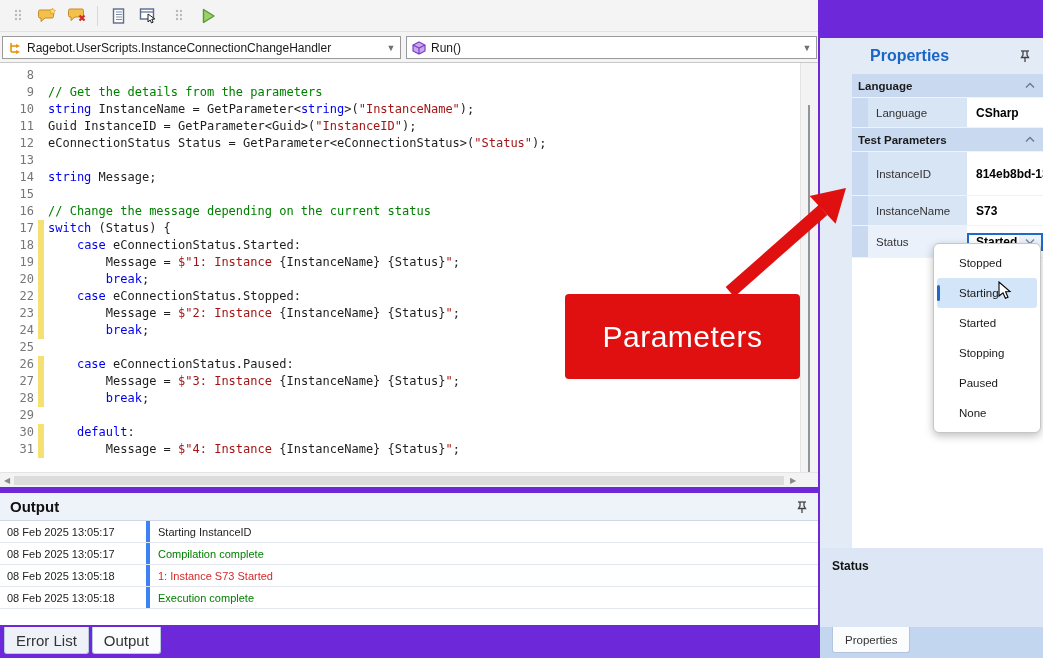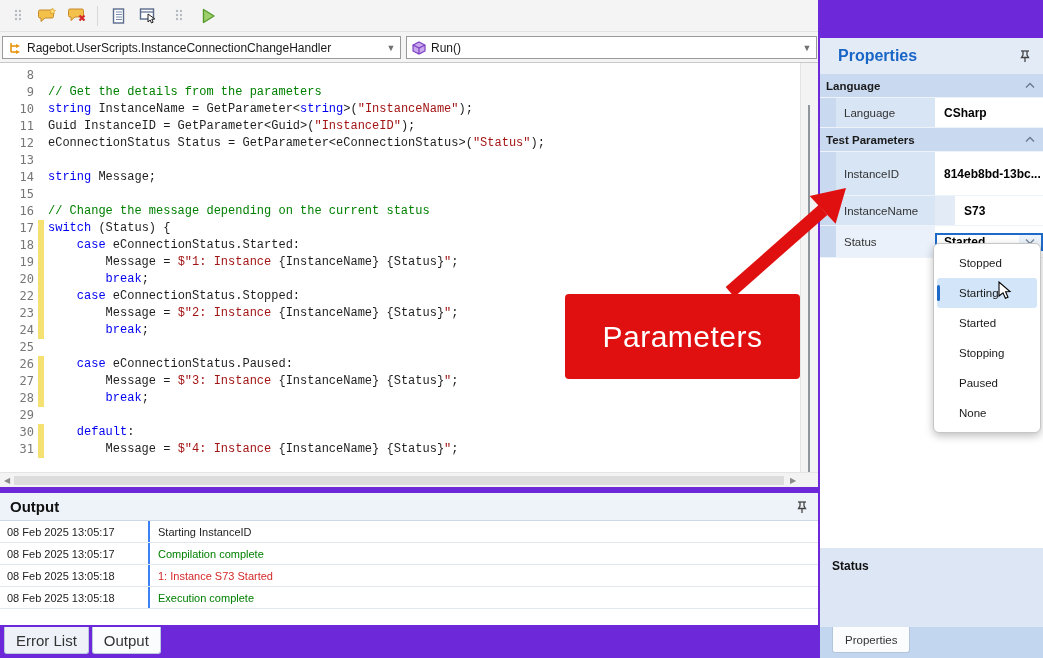--- a/index.html
+++ b/index.html
@@ -23,46 +23,46 @@
   #method-combo { left:406px; width:411px; }
 
   
   .editor { position:absolute; left:0; top:63px; width:818px; height:424px; background:#ffffff; overflow:hidden; }
   #code-lines { position:absolute; left:0; top:4px; right:18px; bottom:15px;
     font-family:"DejaVu Sans Mono", monospace; font-size:12px; line-height:17px; }
   .cl { display:flex; height:17px; white-space:pre; }
   .ln { width:34px; text-align:right; color:#767676; flex:0 0 34px; }
   .chg { width:6px; margin-left:4px; flex:0 0 6px; }
   .chg.on { background:#f5e172; }
-  .code { padding-left:4px; color:#1e1e1e;font-family:Liberation Mono, monospace; }
+  .code { padding-left:4px; color:#1e1e1e; }
   .tok-k{ color:#0000f0; } .tok-c{ color:#008000; } .tok-s{ color:#a31515; }
 
   .vscroll { position:absolute; right:0; top:0; width:18px; bottom:15px; background:#f3f3f3; border-left:1px solid #e4e4e4; }
   .vthumb { position:absolute; left:7px; top:42px; width:2px; height:368px; background:#8f959d; }
   .hscroll { position:absolute; left:0; bottom:0; height:15px; width:818px; background:#f3f3f3; border-top:1px solid #e4e4e4; }
   .hthumb { position:absolute; left:14px; top:3px; height:9px; width:770px; background:#dcdcdc; }
   .harrow { position:absolute; top:0; width:14px; height:15px; color:#8a8a8a; font-size:8px; line-height:15px; text-align:center; }
   .harrow.left{ left:0; } .harrow.right{ right:18px; }
 
   
   .output-panel { position:absolute; left:0; top:493px; width:818px; height:132px; background:#fff; }
   .output-header { height:28px; background:#eef2f9; border-bottom:1px solid #cdd7e6;
     display:flex; align-items:center; padding:0 10px; }
   .output-header .t { font-size:15px; font-weight:bold; color:#111; flex:1; }
   .orow { display:flex; height:22px; border-bottom:1px solid #e3e7ee; font-size:11px; align-items:center; }
-  .orow .time { width:150px; flex:0 0 150px; border-right:2px solid #3b82f6; padding-left:7px; color:#222; height:100%; display:flex; align-items:center; }
+  .orow .time { width:150px; flex:0 0 150px; border-right:4px solid #3b82f6; padding-left:7px; color:#222; height:100%; display:flex; align-items:center; }
   .orow .msg { padding-left:8px; }
 
   .bottom-tabs { position:absolute; left:0; top:627px; width:818px; height:31px; display:flex; gap:3px; padding-left:4px; }
   .btab { height:27px; padding:0 11px; font-size:15px; color:#333; display:flex; align-items:center;
     border:1px solid #bccadf; border-top:none; border-radius:0 0 3px 3px; background:#eef2f8; }
   .btab.active { background:#fafcfe; }
 
   
-  .right-panel { position:absolute; left:820px; top:38px; width:223px; height:620px; background:#e3ebf7; }
+  .right-panel { position:absolute; left:820px; top:38px; width:223px; height:620px; background:#e3ebf7;padding-left:32px; }
   .rp-title { height:36px; display:flex; align-items:center; padding:0 12px 0 18px; }
   .rp-title .t { flex:1; font-size:16px; font-weight:bold; color:#1a66c7; }
   .cat { height:24px; background:#c9d9f0; display:flex; align-items:center; padding:0 8px 0 6px;
     font-size:11.5px; font-weight:bold; color:#1a1a1a; border-bottom:1px solid #eef3fa; }
   .cat .sp { flex:1; }
   .prow { display:flex; border-bottom:1px solid #eef3fa; }
   .prow .lbl { width:115px; flex:0 0 115px; background:#d8e5f5; font-size:11.5px; color:#333;
     display:flex; align-items:center; padding-left:24px; position:relative; }
   .prow .lbl::before { content:""; position:absolute; left:0; top:0; bottom:0; width:16px; background:#c9d9f0; }
   .prow.sel .lbl { background:#eaf1fb; }
@@ -288,21 +288,21 @@
           <span>Test Parameters</span>
           <span class="sp"></span>
           <svg width="10" height="7" viewBox="0 0 10 7">
             <polyline points="1,5.5 5,1.5 9,5.5" fill="none" stroke="#6b7a94" stroke-width="1.4"></polyline>
           </svg>
         </div>
         <div class="prow" style="height: 44px;">
           <div class="lbl">InstanceID</div>
           <div class="val">814eb8bd-13bc...</div>
         </div>
-        <div class="prow" style="height: 30px; gap: 20px;">
+        <div class="prow" style="height: 30px;">
           <div class="lbl">InstanceName</div>
           <div class="val">S73</div>
         </div>
         <div class="prow sel" style="height: 32px;">
           <div class="lbl">Status</div>
           <div class="val" style="padding: 0px; background: rgb(255, 255, 255);">
             <div class="statuscombo">
               <span class="stxt">Started</span>
               <span class="schev">
                 <svg width="10" height="7" viewBox="0 0 10 7">

